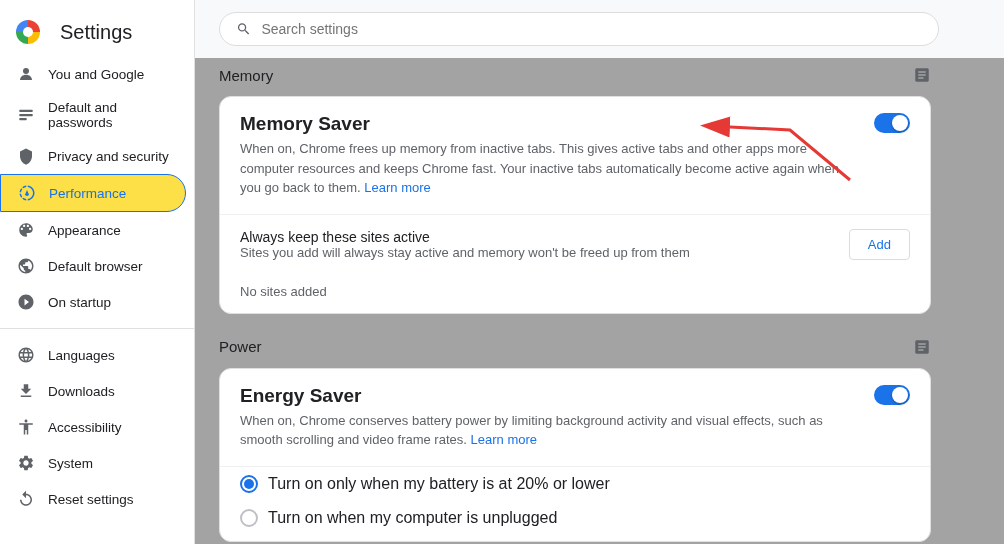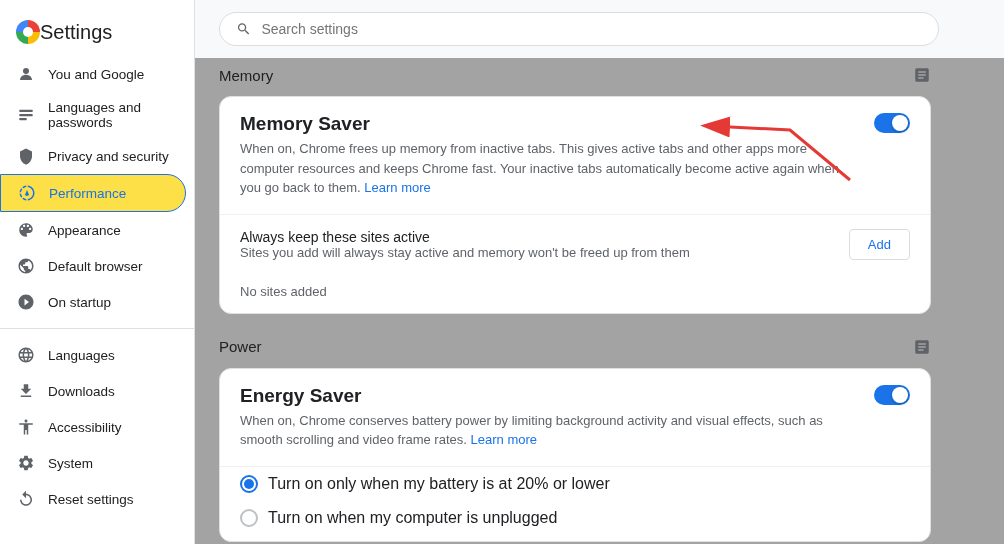--- a/index.html
+++ b/index.html
@@ -9,21 +9,21 @@
     .sidebar {
       width: 195px;
       background: #fff;
       height: 100%;
       overflow-y: auto;
       border-right: 1px solid #e0e0e0;
       flex-shrink: 0;
       padding-top: 8px;
     }
     .sidebar-title {
-      display: flex; align-items: center; gap: 0;
+      display: flex; align-items: center; gap: 20px;
       padding: 12px 16px 12px 16px;
       font-size: 20px; font-weight: 400; color: #202124;
     }
     .chrome-logo {
       width: 24px; height: 24px; border-radius: 50%;
       background: conic-gradient(#ea4335 0deg 90deg, #fbbc04 90deg 180deg, #34a853 180deg 270deg, #4285f4 270deg 360deg);
       position: relative; flex-shrink: 0;
     }
     .chrome-logo::after {
       content: '';
@@ -173,21 +173,21 @@
     </div>
 
     <div class="sidebar-item">
       <span class="icon">
         <svg width="18" height="18" viewBox="0 0 24 24" fill="#5f6368">
             <rect x="3" y="5" width="18" height="3" rx="1"></rect>
             <rect x="3" y="10.5" width="18" height="3" rx="1"></rect>
             <rect x="3" y="16" width="10" height="3" rx="1"></rect>
           </svg>
       </span>
-      <span>Languages and passwords</span>
+      <span>Default and passwords</span>
     </div>
 
     <div class="sidebar-item">
       <span class="icon">
         <svg width="18" height="18" viewBox="0 0 24 24" fill="#5f6368">
             <path d="M12 2L4 6v6c0 5.25 3.5 10.15 8 11.5C16.5 22.15 20 17.25 20 12V6L12 2z"></path>
           </svg>
       </span>
       <span>Privacy and security</span>
     </div>

